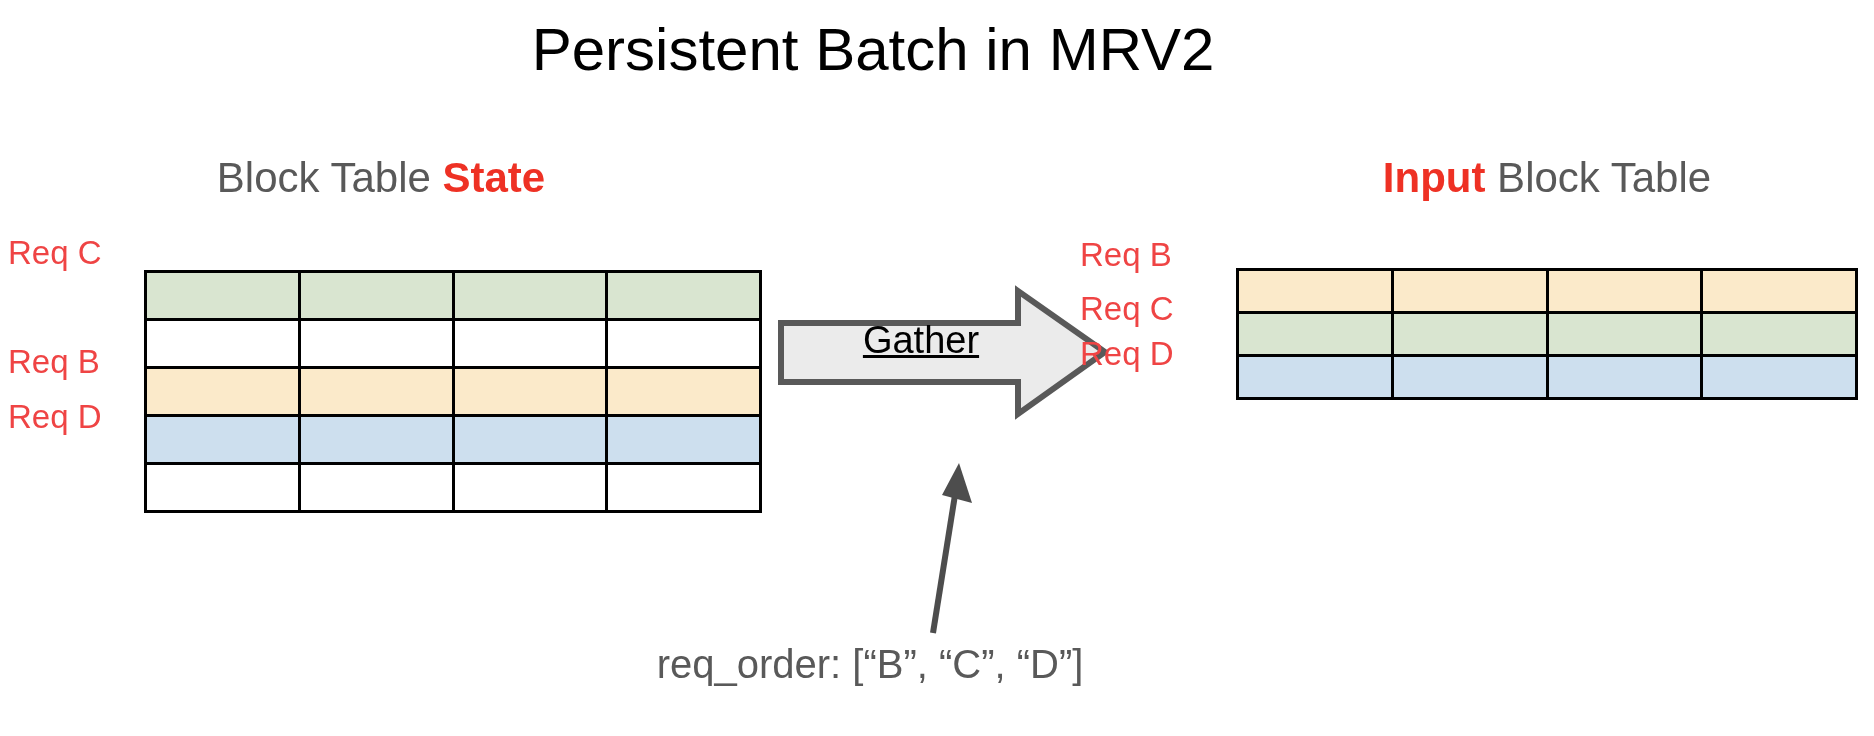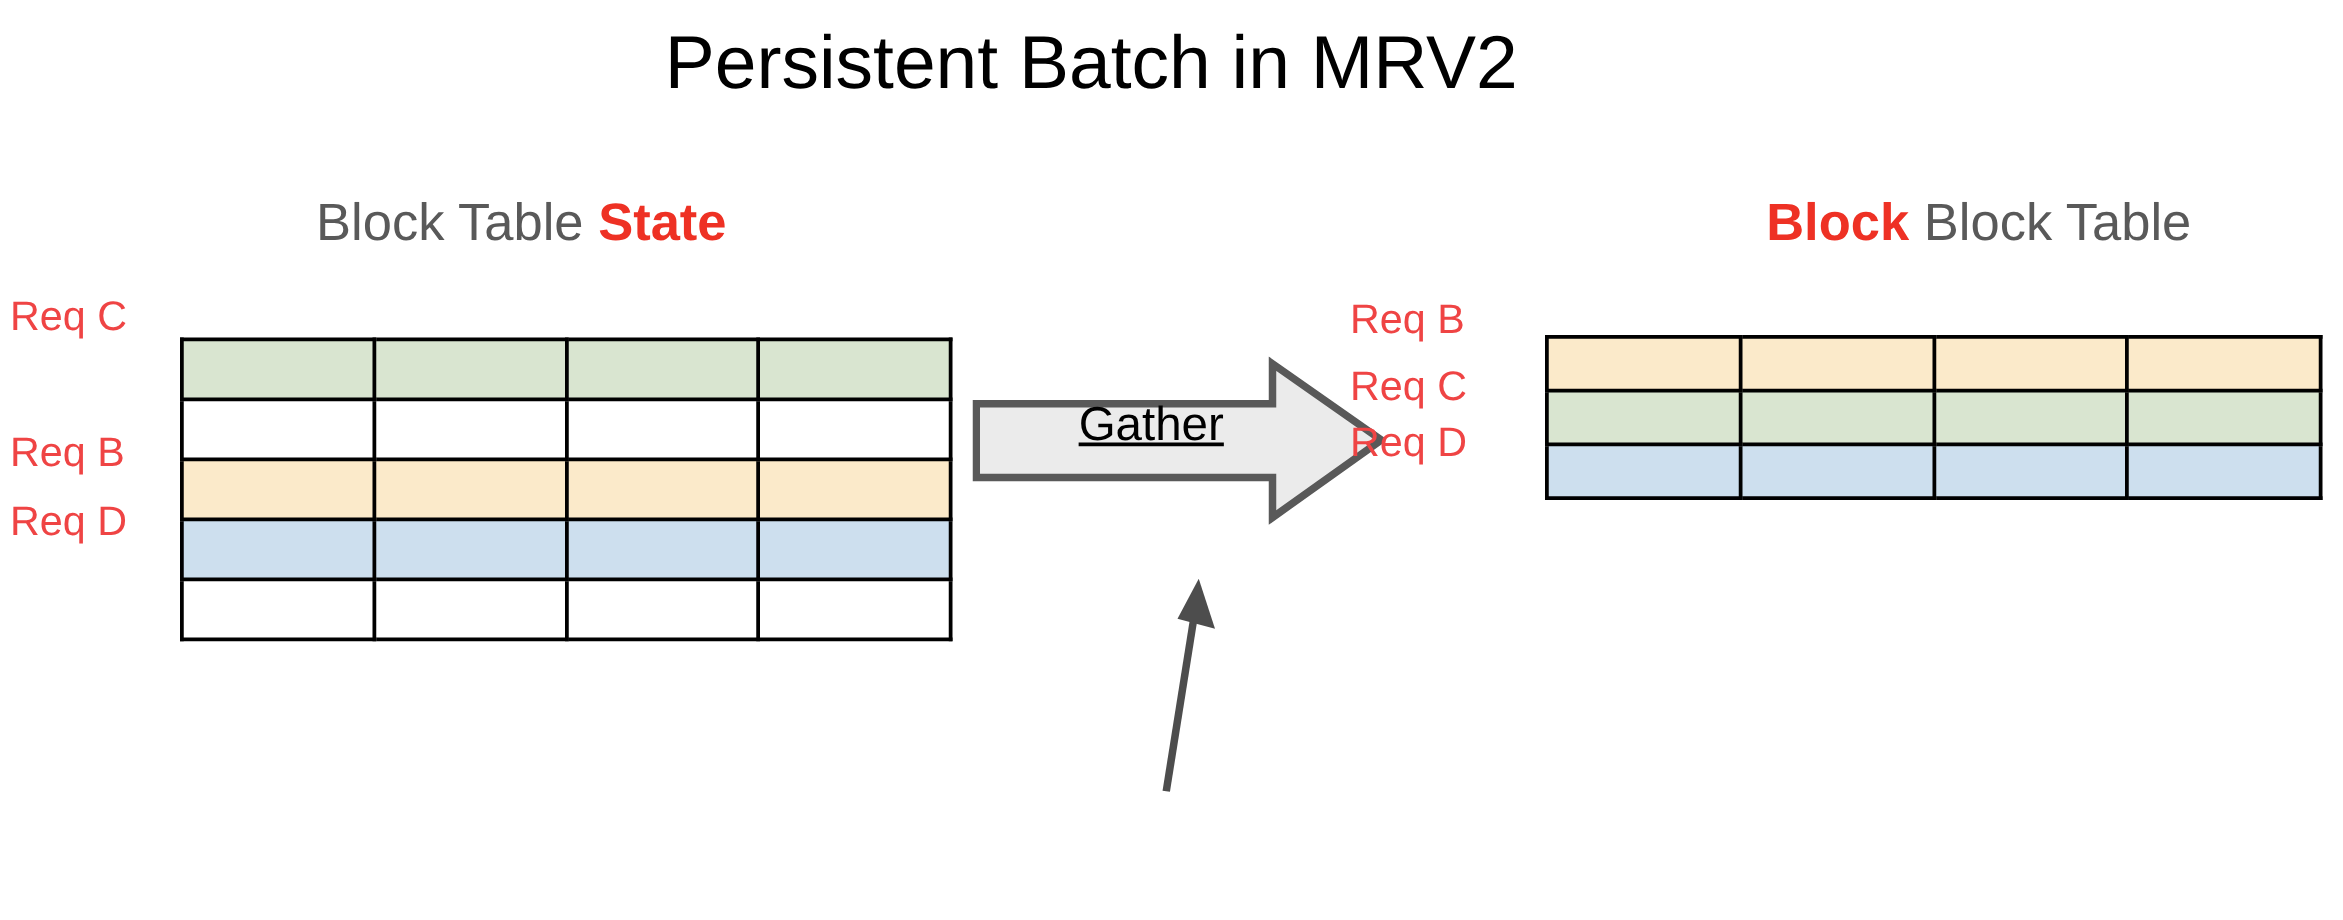--- a/index.html
+++ b/index.html
@@ -34,21 +34,20 @@
     white-space: nowrap;
   }
 
   
   .section-heading {
     position: absolute;
     font-size: 42px;
     line-height: 52px;
     color: #595959;
     white-space: nowrap;
-    margin-left: 36px;
   }
   .section-heading .accent {
     color: #ee3124;
     font-weight: bold;
   }
   #heading-left {
     left: 0;
     top: 152px;
     width: 762px;
     text-align: center;
@@ -151,21 +150,21 @@
 </style>
 </head>
 <body>
 
 <div class="canvas">
 
   <div id="slide-title">Persistent Batch in MRV2</div>
 
   <div id="heading-left" class="section-heading"><span>Block Table </span><span class="accent">State</span></div>
 
-  <div id="heading-right" class="section-heading"><span class="accent">Block</span><span> Block Table</span></div>
+  <div id="heading-right" class="section-heading"><span class="accent">Input</span><span> Block Table</span></div>
 
   <table id="state-table" class="grid-table">
     <tbody>
       <tr>
         <td style="background-color: rgb(217, 229, 208);"></td>
         <td style="background-color: rgb(217, 229, 208);"></td>
         <td style="background-color: rgb(217, 229, 208);"></td>
         <td style="background-color: rgb(217, 229, 208);"></td>
       </tr>
       <tr>
@@ -229,14 +228,15 @@
 
   <div id="label-input-b" class="row-label right">Req B</div>
   <div id="label-input-c" class="row-label right">Req C</div>
   <div id="label-input-d" class="row-label right">Req D</div>
 
   <svg id="req-order-pointer" viewBox="0 0 160 185">
     <line x1="33" y1="178" x2="55" y2="40" stroke="#4d4d4d" stroke-width="6" stroke-linecap="butt"></line>
     <polygon points="59,8 72,48 42,40" fill="#4d4d4d"></polygon>
   </svg>
 
+  <div id="req-order-caption">req_order: [“B”, “C”, “D”]</div>
 
 </div>
 
 </body></html>

